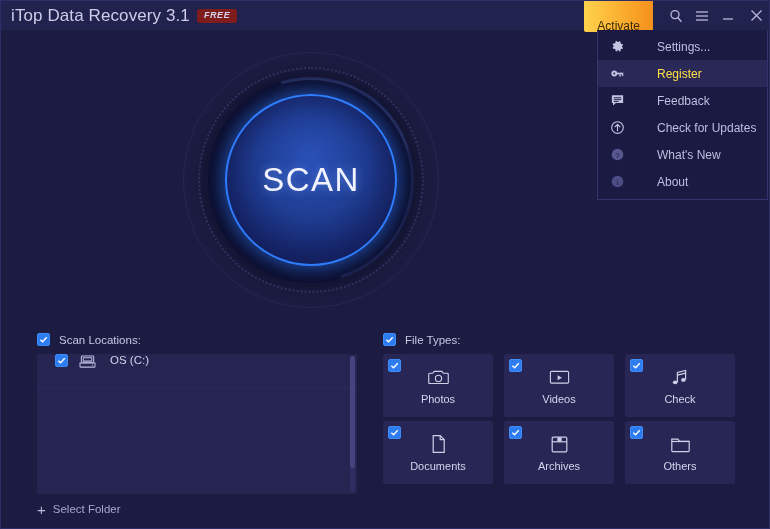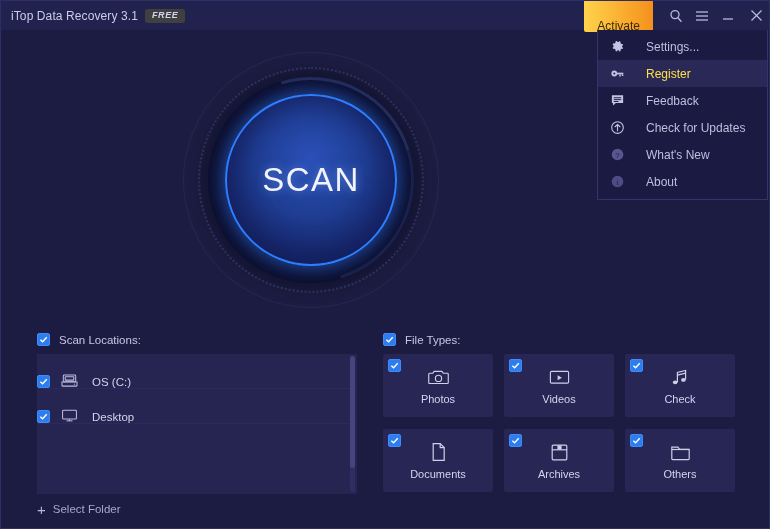--- a/index.html
+++ b/index.html
@@ -26,33 +26,33 @@
     top: 0; left: 0;
     width: 770px;
     height: 29px;
     background: #22224e;
     display: flex;
     align-items: center;
     z-index: 30;
   }
   #app-title {
     margin-left: 10px;
-    font-size: 12px;
+    font-size: 17px;
     color: #ccccea;
     letter-spacing: .1px;
     white-space: nowrap;
   }
   #free-badge {
     margin-left: 7px;
     padding: 1px 7px 2px 7px;
     font-size: 9px;
     font-weight: bold;
     font-style: italic;
     color: #d5d5f0;
-    background: #404040;
+    background: #7f1d1d;
     border-radius: 3px;
     letter-spacing: .6px;
     line-height: 11px;
   }
   #titlebar-right {
     margin-left: auto;
     display: flex;
     align-items: center;
     height: 29px;
   }
@@ -99,21 +99,21 @@
     font-size: 12px;
     padding-left: 12px;
   }
   .menu-item.selected { background: #2a2857; color: #fde047; }
   .menu-ico {
     width: 22px;
     display: flex; align-items: center; justify-content: flex-start;
     color: #c3c3e2;
     flex: none;
   }
-  .menu-label { margin-left: 14px; }
+  .menu-label { margin-left: 25px; }
 
   
   #scan-area {
     position: absolute;
     top: 29px; left: 0;
     width: 620px; height: 295px;
   }
   #scan-wrap {
     position: absolute;
     left: 50%;
@@ -194,21 +194,22 @@
     position: relative;
     margin-top: 8px;
     width: 320px;
     height: 140px;
     background: #262552;
     overflow: hidden;
   }
   .loc-row {
     height: 35px;
     display: flex;
-    align-items: flex-end;
+    align-items: flex-start;
+    padding-left: 18px;
     border-bottom: 1px solid #2b2a5c;
     cursor: pointer;
   }
   .loc-ico {
     width: 22px;
     margin-left: 11px;
     color: #bcbce0;
     display: flex; align-items: center;
     flex: none;
   }
@@ -247,21 +248,21 @@
     color: #b8b8da;
   }
 
   
   #file-types { position: absolute; left: 382px; top: 8px; width: 352px; }
   #ft-grid {
     margin-top: 8px;
     display: grid;
     grid-template-columns: repeat(3, 110px);
     grid-template-rows: repeat(2, 63px);
-    gap: 12px 11px;
+    gap: 4px 11px;
   }
   .ft-card {
     position: relative;
     background: #272654;
     border-radius: 2px;
     display: flex;
     flex-direction: column;
     align-items: center;
     justify-content: center;
     cursor: pointer;
@@ -414,35 +415,20 @@
               <rect x="2.4" y="2.2" width="13.2" height="7.2" rx="1"></rect>
               <rect x="4.4" y="4" width="9.2" height="3.6" rx=".4"></rect>
               <path d="M1 9.6h16v3.6a.8.8 0 0 1-.8.8H1.8a.8.8 0 0 1-.8-.8z"></path>
               <circle cx="14.2" cy="11.9" r=".6" fill="currentColor" stroke="none"></circle>
             </svg>
           </span>
           <span class="loc-label">OS (C:)</span>
         </div>
 
 
-        <div class="loc-row">
-          <span class="cb">
-            <svg width="9" height="9" viewBox="0 0 10 10" fill="none" stroke="#ffffff" stroke-width="1.6">
-                <path d="M1.5 5.2L4 7.6L8.6 2.6"></path>
-              </svg>
-          </span>
-          <span class="loc-ico">
-            <svg width="17" height="15" viewBox="0 0 18 16" fill="none" stroke="currentColor" stroke-width="1.1">
-              <rect x="1.6" y="2.4" width="14.8" height="9.4" rx="1"></rect>
-              <line x1="9" y1="11.9" x2="9" y2="13.6"></line>
-              <line x1="5.8" y1="13.7" x2="12.2" y2="13.7"></line>
-            </svg>
-          </span>
-          <span class="loc-label">Desktop</span>
-        </div>
 
 
         <div id="loc-scrollbar">
           <div id="loc-scrollthumb"></div>
         </div>
       </div>
 
       <div id="select-folder">
         <span id="plus-icon">+</span>
         <span>Select Folder</span>

